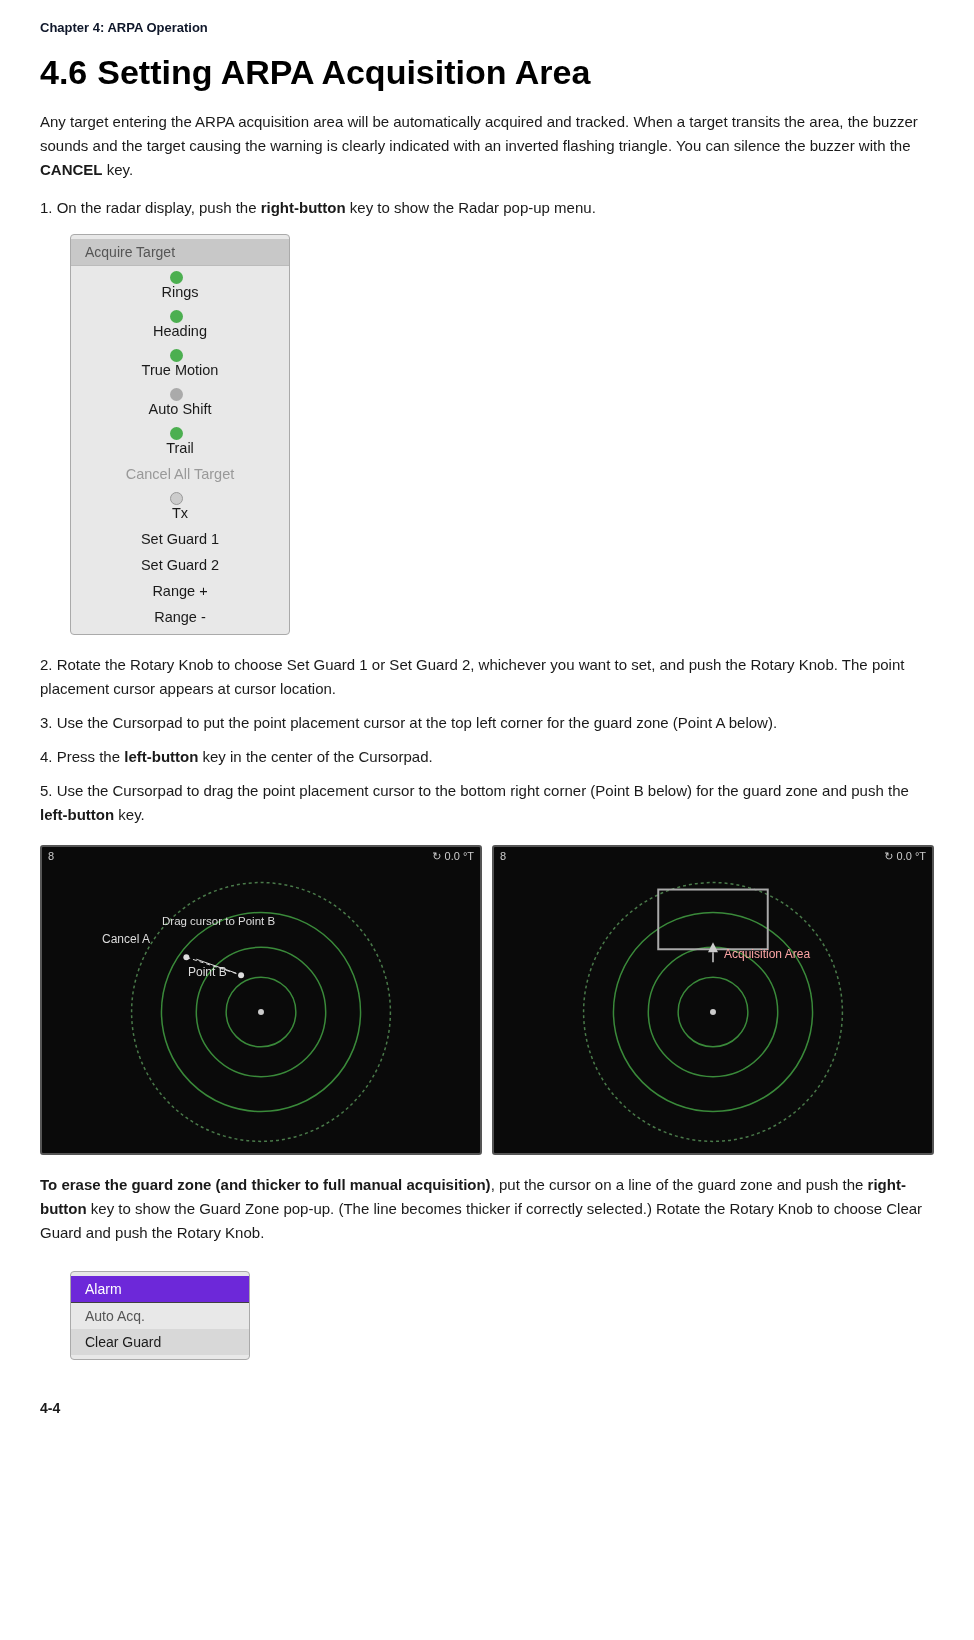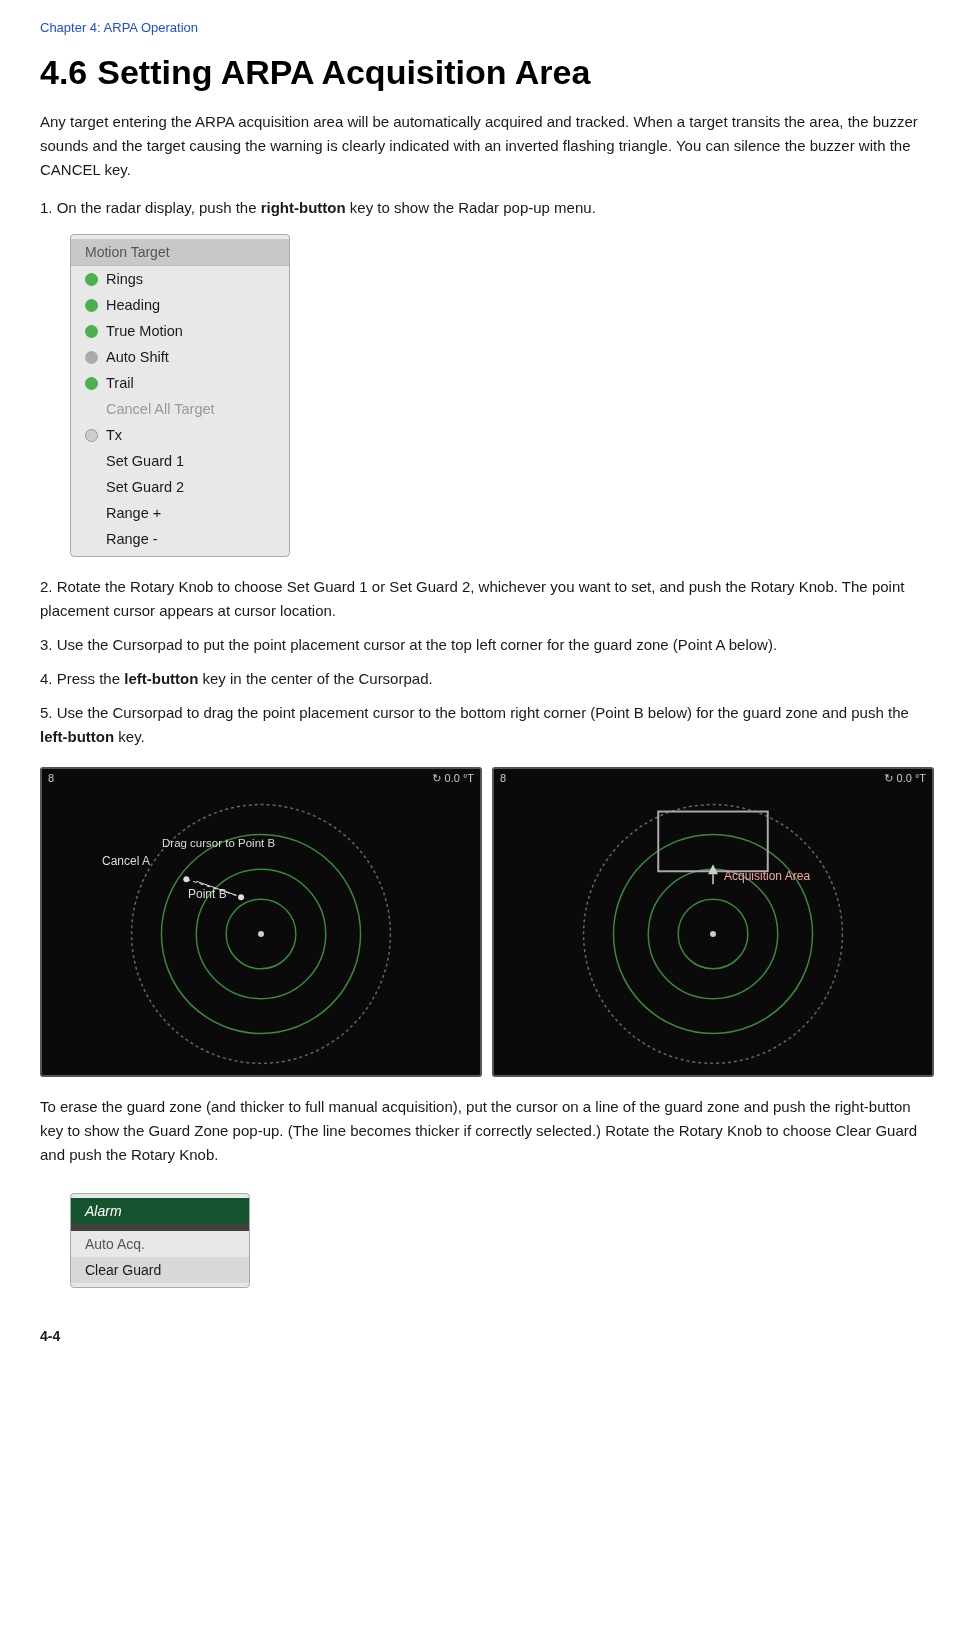--- a/index.html
+++ b/index.html
@@ -7,40 +7,40 @@
       width: 974px;
       min-height: 1640px;
       background: #ffffff;
       font-family: Arial, sans-serif;
       font-size: 15px;
       color: #1a1a1a;
       padding: 20px 40px 40px 40px;
     }
     .chapter-header {
       font-size: 13px;
-      color: #1d4ed8;
+      color: #0f172a;
       margin-bottom: 18px;
-      font-weight: normal;
+      font-weight: bold;
     }
     .section-title {
       font-size: 34px;
       font-weight: bold;
       margin-bottom: 18px;
       color: #000;
     }
     .section-title span.num {
       margin-right: 10px;
     }
     .body-text {
       line-height: 1.6;
       margin-bottom: 14px;
       color: #1a1a1a;
     }
     .body-text strong {
-      font-weight: normal;
+      font-weight: bold;
     }
     .step {
       margin-bottom: 10px;
       padding-left: 0px;
       line-height: 1.6;
     }
     
     .popup-container {
       margin: 14px 0 18px 30px;
     }
@@ -59,20 +59,21 @@
       padding: 5px 14px;
       border-bottom: 1px solid #bbb;
     }
     .popup-menu .menu-item {
       display: flex;
       align-items: center;
       padding: 5px 14px;
       font-size: 14.5px;
       color: #1a1a1a;
       cursor: default;
+      flex-direction: column;
     }
     .popup-menu .menu-item.grayed {
       color: #999;
     }
     .menu-dot {
       width: 13px;
       height: 13px;
       border-radius: 50%;
       display: inline-block;
       margin-right: 8px;
@@ -143,21 +144,21 @@
 </p>
 
 
 <p class="step">
   <span>1.  On the radar display, push the </span><strong>right-button</strong><span> key to show the Radar pop-up menu.</span>
 </p>
 
 
 <div class="popup-container">
   <div class="popup-menu">
-    <div class="menu-header">Motion Target</div>
+    <div class="menu-header">Acquire Target</div>
     
     <div class="menu-item">
       <span class="menu-dot green"></span>
       <span>Rings</span>
     </div>
     
     <div class="menu-item">
       <span class="menu-dot green"></span>
       <span>Heading</span>
     </div>
@@ -289,21 +290,21 @@
   </div>
 </div>
 
 
 <p class="body-text">
   <strong>To erase the guard zone (and thicker to full manual acquisition)</strong><span>, put the cursor on a line of the guard zone and push the </span><strong>right-button</strong><span> key to show the Guard Zone pop-up. (The line becomes thicker if correctly selected.) Rotate the Rotary Knob to choose Clear Guard and push the Rotary Knob.</span>
 </p>
 
 
 <div class="popup-small">
-  <div class="menu-header" style="background:#14532d;color:#fff;padding:5px 14px;font-size:14px;border-bottom:7px solid #404040;font-style:italic;">Alarm</div>
+  <div class="menu-header" style="background:#6d28d9;color:#fff;padding:5px 14px;font-size:14px;border-bottom:1px solid #404040;">Alarm</div>
   <div class="menu-item" style="padding:5px 14px;font-size:14px;color:#555;">
     <span>Auto Acq.</span>
   </div>
   <div class="menu-item" style="padding:5px 14px;font-size:14px;color:#1a1a1a;background:#d8d8d8;">
     <span>Clear Guard</span>
   </div>
 </div>
 
 
 <div style="margin-top:40px;font-weight:bold;font-size:14px;">4-4</div>

